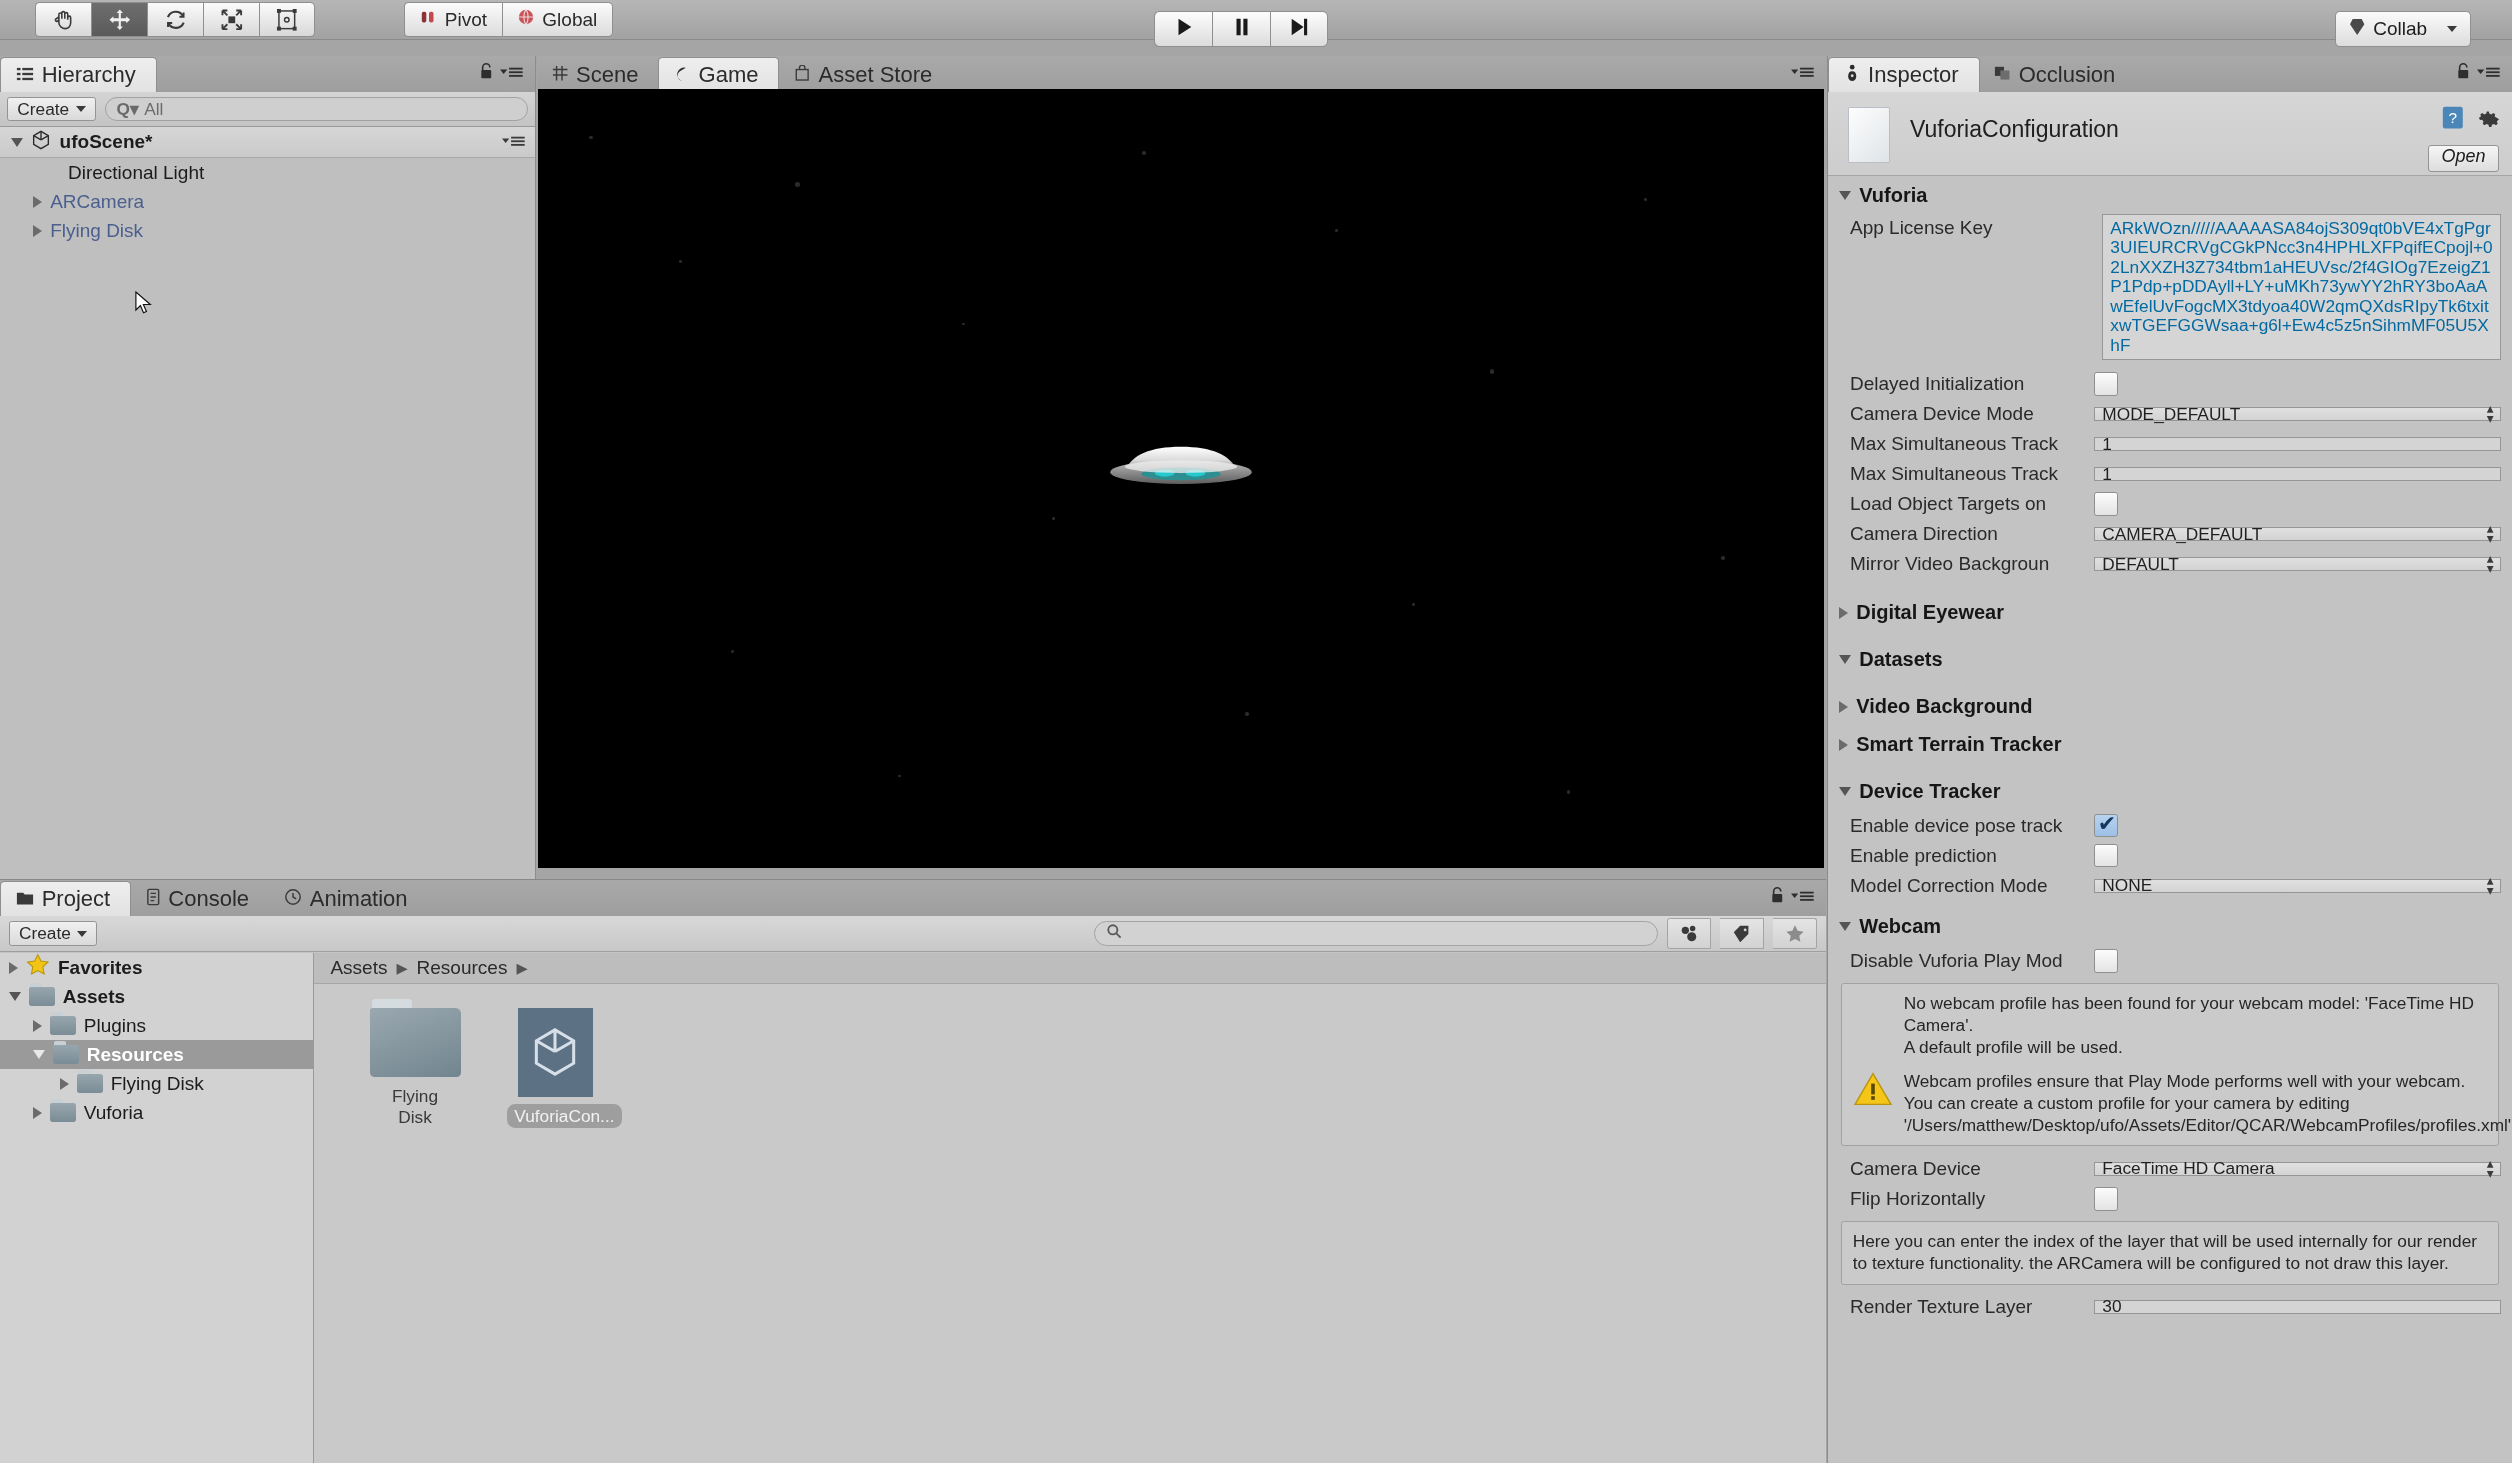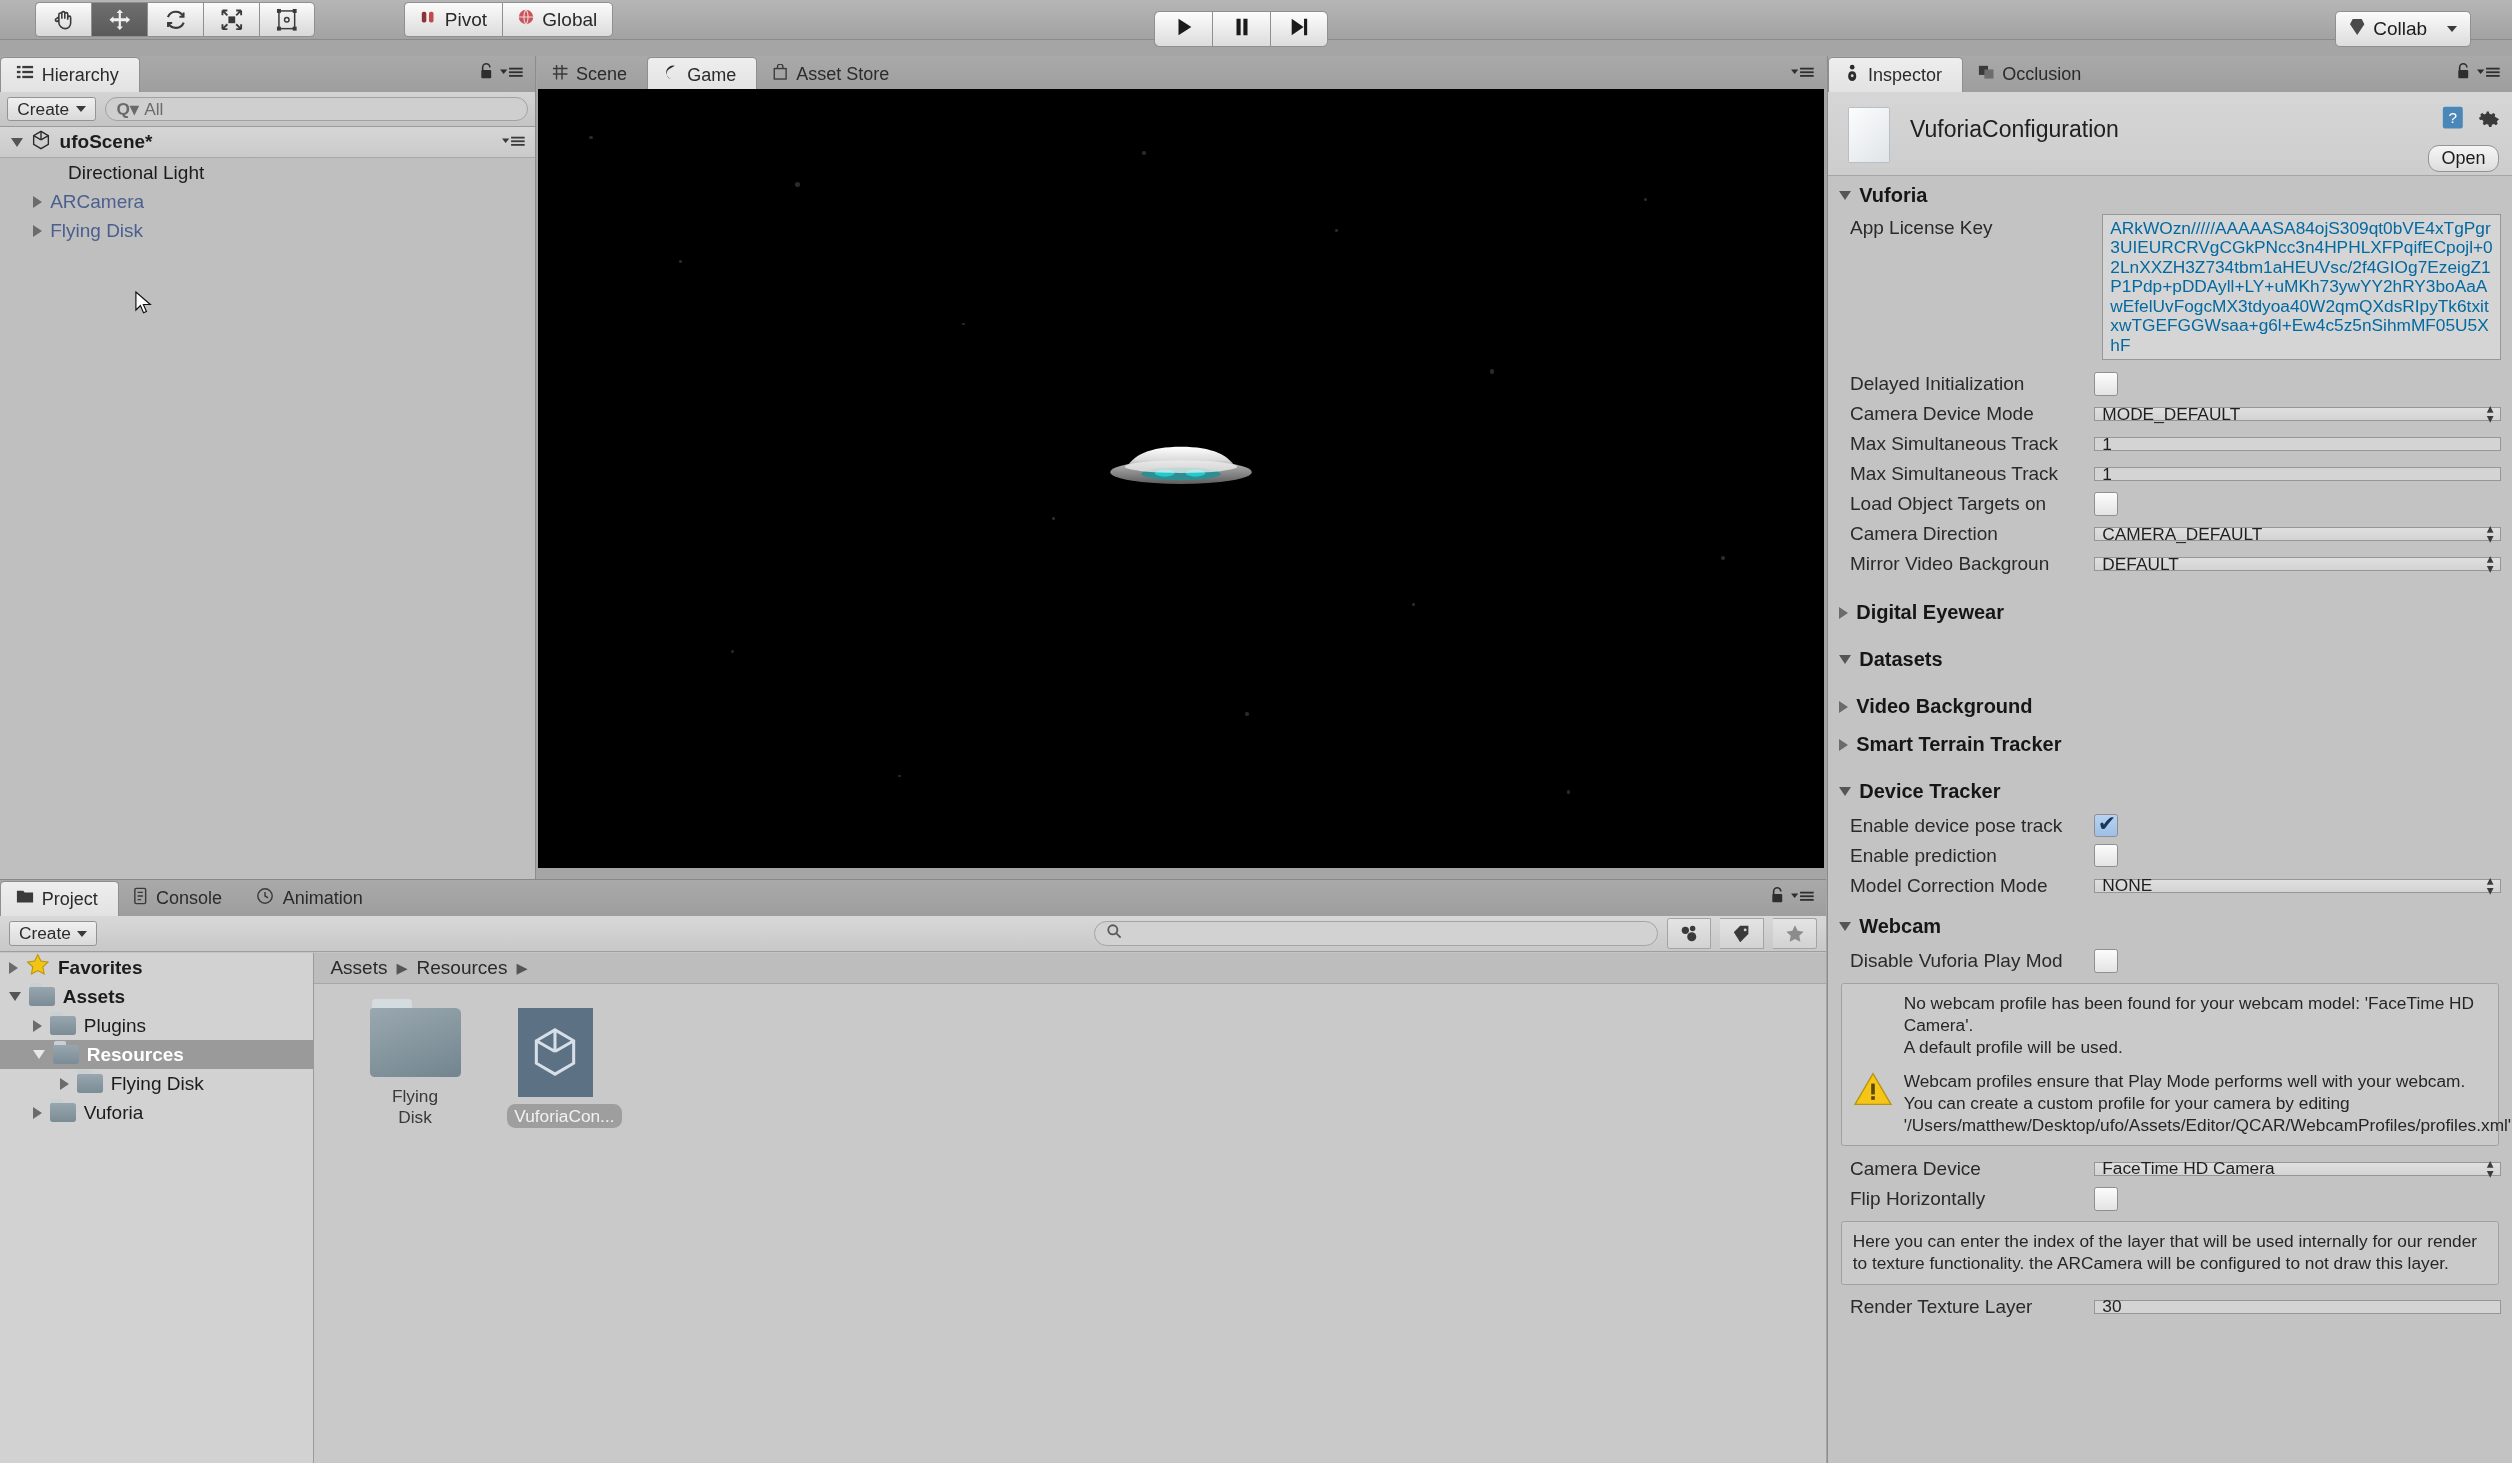--- a/index.html
+++ b/index.html
@@ -40,21 +40,21 @@
   .rbtn .caret{ margin-left:auto; }
   .caret{ width:0;height:0;border-left:5.5px solid transparent;border-right:5.5px solid transparent;
     border-top:6.4px solid #3a3a3a; }
 
   
   #hierarchy{ position:absolute; left:0; top:56px; width:536px; height:823px;
     background:#bfbfbf; border-right:0.9px solid #8c8c8c;}
   .tabrow{ height:36px; background:linear-gradient(#a9a9a9,#9e9e9e); display:flex;
     align-items:flex-end; position:relative;}
   .tab{ height:35px; padding:0 20px 0 14.5px; display:flex; align-items:center; gap:8.2px;
-    font-size:18px; color:#2b2b2b; }
+    font-size:22px; color:#2b2b2b; }
   .tab.active{ background:linear-gradient(#eeeeee,#e2e2e2); border-radius:4.5px 4.5px 0 0;
     border:0.9px solid #8f8f8f; border-bottom:none;}
   .tabrow .lockicons{ position:absolute; right:11px; bottom:7.3px; display:flex; gap:7.3px; align-items:center;}
 
   .toolrow{ height:35px; background:linear-gradient(#d4d4d4,#c4c4c4);
     border-bottom:0.9px solid #9a9a9a; display:flex; align-items:center; padding:0 7.3px; gap:9px;}
   .createbtn{ height:24.5px; padding:0 9px; background:linear-gradient(#f0f0f0,#dadada);
     border:0.9px solid #949494; border-radius:2.7px; display:flex; align-items:center; gap:6.4px;
     font-size:17.3px; color:#2a2a2a;}
   .searchpill{ flex:1; height:24.5px; background:#cfcfcf; border:0.9px solid #a2a2a2;
@@ -93,22 +93,22 @@
   
   #inspector{ position:absolute; left:1827px; top:56px; width:685px; height:1407px;
     background:#c3c3c3; border-left:0.9px solid #8c8c8c; overflow:hidden;}
   .ins-head{ background:linear-gradient(#d6d6d6,#cdcdcd); border-bottom:0.9px solid #a5a5a5;
     height:84px; position:relative; }
   .ins-thumb{ position:absolute; left:20px; top:14.5px; width:42px; height:56px;
     background:linear-gradient(135deg,#fdfdfd,#dfe4e8); border:0.9px solid #b9bfc4; border-radius:1.8px;}
   .ins-title{ position:absolute; left:82px; top:23.6px; font-size:23px; color:#202020;}
   .ins-icons{ position:absolute; right:12.7px; top:12.7px; display:flex; gap:11px; align-items:center;}
   .openbtn{ position:absolute; right:12.7px; top:53px; height:27px; padding:0 12.7px;
-    background:linear-gradient(#f6f6f6,#dddddd); border:0.9px solid #949494; border-radius:11px;
-    font-size:18px; display:flex; align-items:center;}
+    background:linear-gradient(#f6f6f6,#dddddd); border:0.9px solid #949494; border-radius:3px;
+    font-size:18px; display:flex; font-style:italic;}
   .foldhdr{ display:flex; align-items:center; gap:8.2px; height:38px; padding-left:11px;
     font-weight:bold; font-size:20px; color:#161616;}
   .prow{ height:30px; display:flex; align-items:center; padding-left:22px; font-size:19px;
     color:#2a2a2a; }
   .plabel{ width:244px; white-space:nowrap; overflow:hidden; }
   .pfield{ flex:1; height:14px; margin-right:11px; background:linear-gradient(#e0e0e0,#d3d3d3);
     border:0.9px solid #969696; border-radius:0; display:flex; align-items:center;
     padding:0 7.3px; font-size:17.3px; color:#1f1f1f; position:relative;}
   .pfield.flat{ background:#d4d4d4; }
   .pfield .updown{ position:absolute; right:6.4px; font-size:13.6px; line-height:0.72; color:#3b3b3b;}

